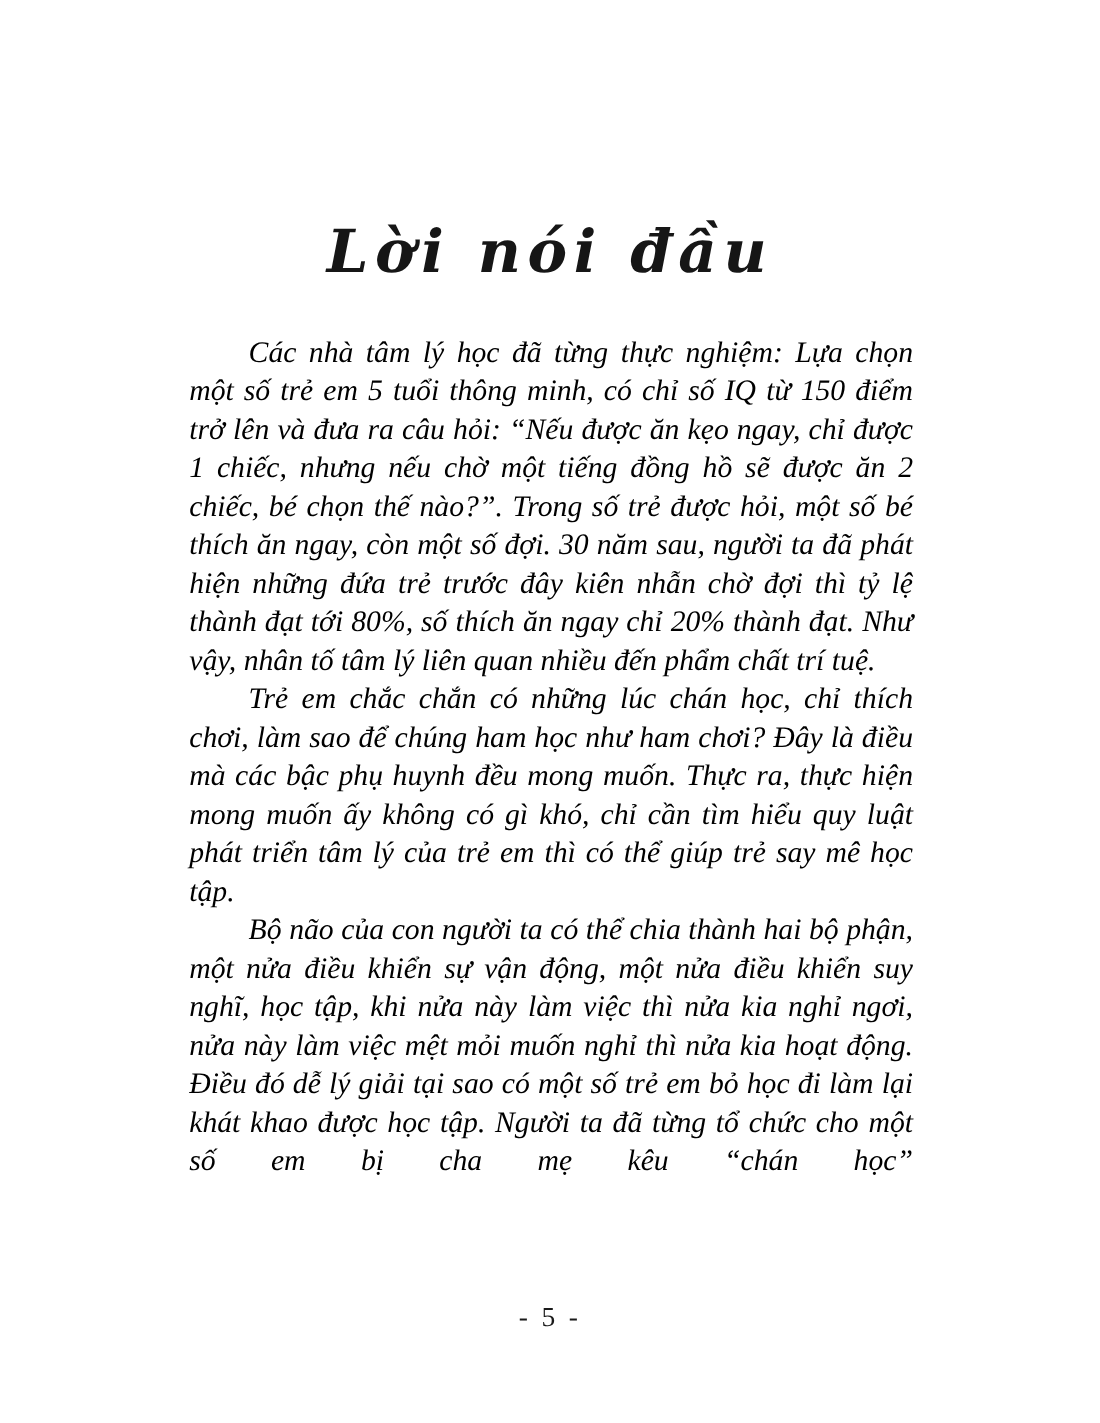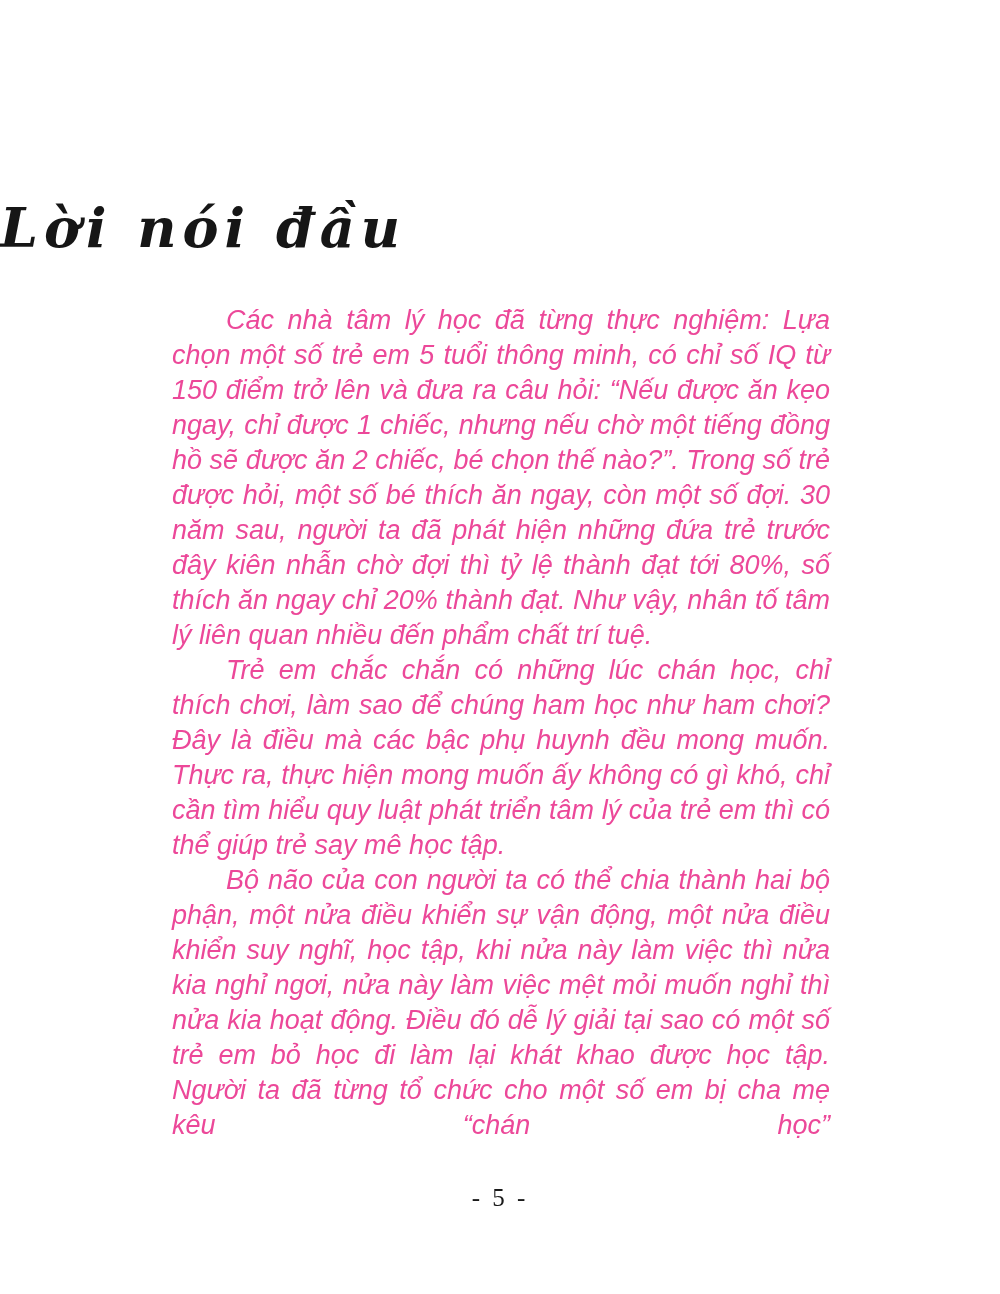--- a/index.html
+++ b/index.html
@@ -14,39 +14,39 @@
     background: #ffffff;
     overflow: hidden;
     font-family: "Liberation Serif", serif;
   }
   .preface-title {
     position: absolute;
     top: 196px;
     left: 0;
     width: 100%;
     margin: 0;
-    text-align: left;
+    text-align: center;
     font-family: "DejaVu Serif", serif;
     font-style: italic;
     font-weight: 600;
     font-size: 54px;
     letter-spacing: 6px;
     color: #161616;
   }
   .content {
     position: absolute;
     top: 303px;
     left: 172px;
     width: 658px;
-    font-family: Liberation Sans, sans-serif;
+    font-family: Liberation Serif, serif;
     font-style: italic;
     font-size: 27px;
     line-height: 35px;
     text-align: justify;
-    color: #ec4899;
+    color: #000000;
   }
   .content p {
     margin: 0;
     padding: 0;
     text-indent: 54px;
   }
   .content p.continued {
     text-align-last: justify;
   }
   .page-number {

